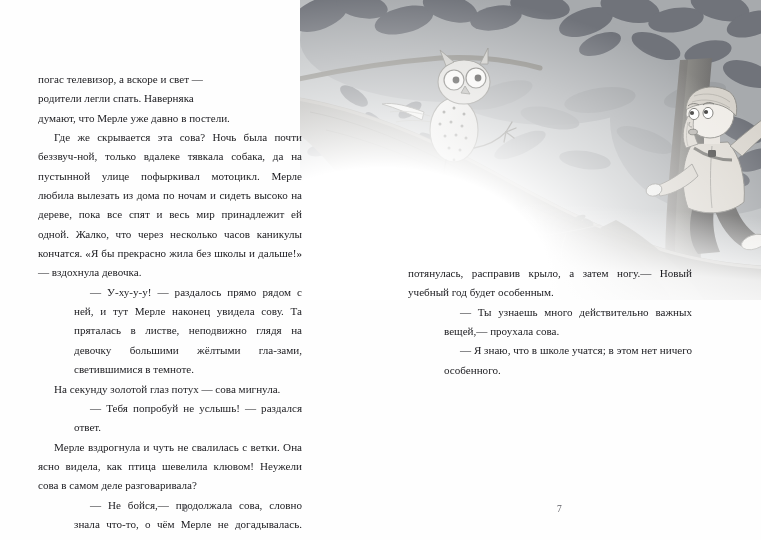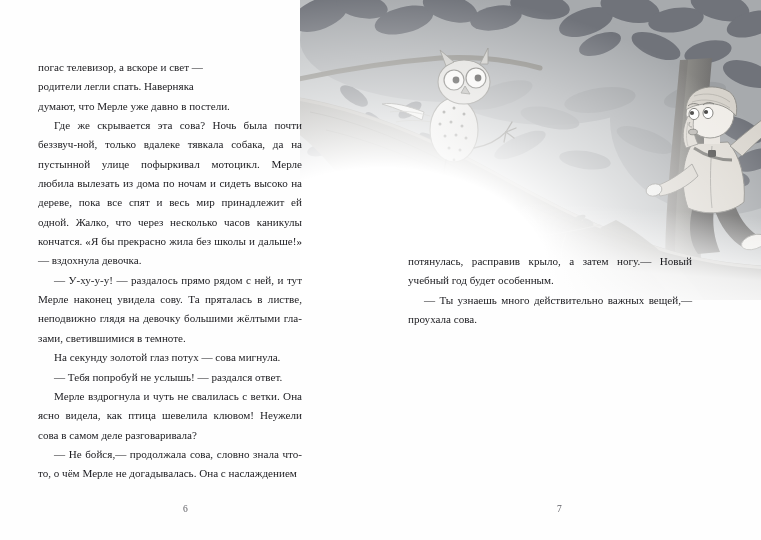--- a/index.html
+++ b/index.html
@@ -38,22 +38,22 @@
     -webkit-hyphens: manual;
     hyphens: manual;
   }
   #col-left  { left: 38px;  top: 58px;  width: 264px; }
   #col-right { left: 408px; top: 252px; width: 284px; }
 
   .para {
     margin: 0;
     text-indent: 16px;
   }
-  .para.no-indent { text-indent: 0; }
-  .para.dialogue  { text-indent: 16px; }
+  .para.no-indent { text-indent: 0; margin-top: 12px; }
+  .para.dialogue  { text-indent: 16px; margin-left: 36px; }
 
   
   #col-left .para.short { width: 196px; text-align: left; }
 
   
   .folio {
     position: absolute;
     font-size: 9.5px;
     color: #5d5d63;
     letter-spacing: .3px;
@@ -308,18 +308,19 @@
     <p class="para dialogue">— У-ху-у-у! — раздалось прямо рядом с ней, и тут Мерле наконец увидела сову. Та пряталась в листве, неподвижно глядя на девочку большими жёлтыми гла-зами, светившимися в темноте.</p>
     <p class="para">На секунду золотой глаз потух — сова мигнула.</p>
     <p class="para dialogue">— Тебя попробуй не услышь! — раздался ответ.</p>
     <p class="para">Мерле вздрогнула и чуть не свалилась с ветки. Она ясно видела, как птица шевелила клювом! Неужели сова в самом деле разговаривала?</p>
     <p class="para dialogue">— Не бойся,— продолжала сова, словно знала что-то, о чём Мерле не догадывалась. Она с наслаждением</p>
   </div>
 
   <div id="col-right" class="column">
     <p class="para no-indent">потянулась, расправив крыло, а затем ногу.— Новый учебный год будет особенным.</p>
     <p class="para dialogue">— Ты узнаешь много действительно важных вещей,— проухала сова.</p>
+    <p class="para dialogue">— Я знаю, что в школе учатся; в этом нет ничего особенного.</p>
   </div>
 
   <div class="folio" id="folio-left">6</div>
   <div class="folio" id="folio-right">7</div>
 
 </div>
 
 </body></html>

